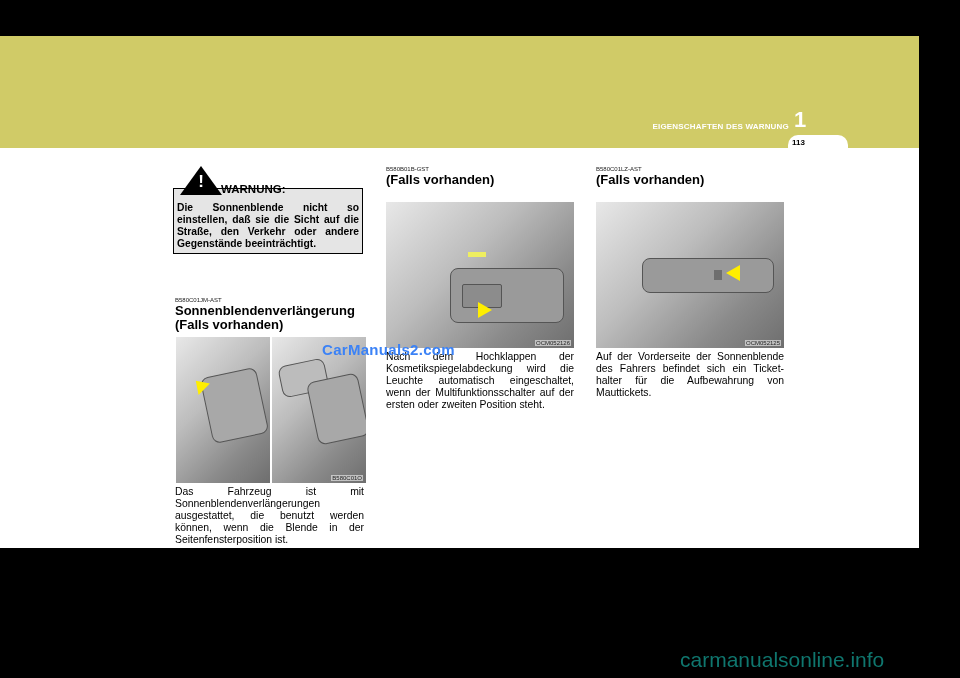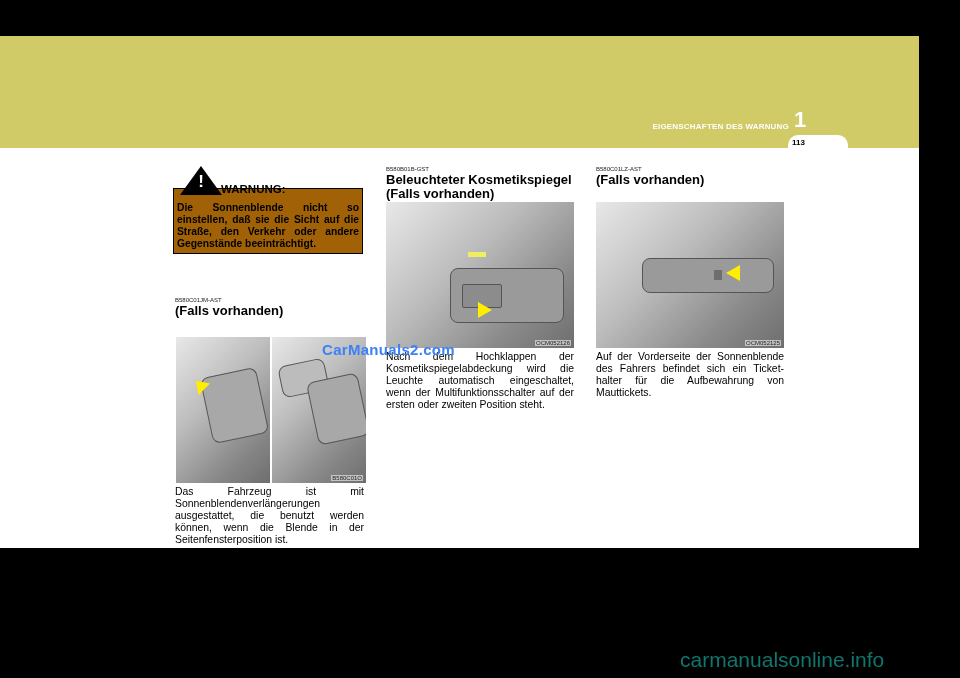--- a/index.html
+++ b/index.html
@@ -11,21 +11,21 @@
   .chapter-num { position:absolute; left:794px; top:73px; font-size:22px; font-weight:bold; color:#fff; line-height:22px; }
   .page-tab { position:absolute; left:788px; top:99px; width:60px; height:14px; background:#fff;
               border-radius:10px 10px 0 0; }
   .page-num { position:absolute; left:792px; top:102px; font-size:8px; font-weight:bold; }
 
   .col { position:absolute; width:188px; }
   .code { font-size:6px; color:#222; margin-bottom:1px; }
   .title { font-size:13px; font-weight:bold; line-height:14px; }
   .body-text { font-size:10.4px; line-height:12px; text-align:justify; }
 
-  .warn { position:absolute; left:173px; top:188px; width:190px; height:66px; background:#a16207;
+  .warn { position:absolute; left:173px; top:188px; width:190px; height:66px; background:#e5e5e5;
           border:1px solid #000; box-sizing:border-box; padding:2px 3px; }
   .warn-tri { position:absolute; left:180px; top:166px; width:0; height:0;
               border-left:21px solid transparent; border-right:21px solid transparent; border-bottom:29px solid #000; }
   .warn-mark { position:absolute; left:194px; top:172px; width:14px; text-align:center; color:#fff; font-weight:bold; font-size:17px; }
   .warn-head { position:absolute; left:221px; top:183px; font-size:11.5px; font-weight:bold; }
   .warn-text { font-size:10.3px; font-weight:bold; line-height:12px; text-align:justify; margin-top:11px; }
 
   .img { position:absolute; background:linear-gradient(135deg,#e8e8e8 0%,#bdbdbd 40%,#8a8a8a 75%,#6e6e6e 100%); overflow:hidden; }
   .img-label { position:absolute; right:3px; bottom:2px; font-size:6px; color:#222; background:rgba(255,255,255,0.55); padding:0 1px; }
   .visor { position:absolute; background:#a8a8a8; border:1px solid #555; border-radius:8px; }
@@ -46,36 +46,36 @@
 
 <div class="warn">
   <div class="warn-text">Die Sonnenblende nicht so einstellen, daß sie die Sicht auf die Straße, den Verkehr oder andere Gegenstände beeinträchtigt.</div>
 </div>
 <div class="warn-tri"></div>
 <div class="warn-mark">!</div>
 <div class="warn-head">WARNUNG:</div>
 
 <div class="col" style="left:175px; top:297px;">
   <div class="code">B580C01JM-AST</div>
+  <div class="title">Sonnenblendenverlängerung</div>
   <div class="title">(Falls vorhanden)</div>
 </div>
 <div class="img" style="left:176px; top:337px; width:94px; height:146px;">
   <div class="visor" style="left:30px; top:35px; width:55px; height:65px; transform:rotate(-12deg);"></div>
   <div class="arrow" style="left:16px; top:42px; border-left:8px solid transparent; border-right:8px solid transparent; border-bottom:12px solid #ffee00; transform:rotate(-45deg);"></div>
 </div>
 <div class="img" style="left:272px; top:337px; width:94px; height:146px;">
   <div class="visor" style="left:8px; top:25px; width:45px; height:30px; background:#bcbcbc; transform:rotate(-12deg);"></div>
   <div class="visor" style="left:40px; top:40px; width:50px; height:62px; transform:rotate(-12deg);"></div>
   <div class="img-label">B580C01O</div>
 </div>
 <div class="col body-text" style="left:175px; top:486px; width:189px;">Das Fahrzeug ist mit Sonnenblendenverlängerungen ausgestattet, die benutzt werden können, wenn die Blende in der Seitenfensterposition ist.</div>
 
 <div class="col" style="left:386px; top:166px;">
   <div class="code">B580B01B-GST</div>
-  <div class="title">Beleuchteter Kosmetikspiegel</div>
   <div class="title">(Falls vorhanden)</div>
 </div>
 <div class="img" style="left:386px; top:202px; width:188px; height:146px;">
   <div style="position:absolute; left:82px; top:50px; width:18px; height:5px; background:#eeee60;"></div>
   <div class="visor" style="left:64px; top:66px; width:112px; height:53px; background:#9a9a9a;"></div>
   <div class="visor" style="left:76px; top:82px; width:38px; height:22px; background:#8c8c8c; border-radius:2px;"></div>
   <div class="arrow" style="left:92px; top:100px; border-top:8px solid transparent; border-bottom:8px solid transparent; border-left:14px solid #ffee00;"></div>
   <div class="img-label">OCM052126</div>
 </div>
 <div class="col body-text" style="left:386px; top:351px; width:188px;">Nach dem Hochklappen der Kosmetikspiegelabdeckung wird die Leuchte automatisch eingeschaltet, wenn der Multifunktionsschalter auf der ersten oder zweiten Position steht.</div>

